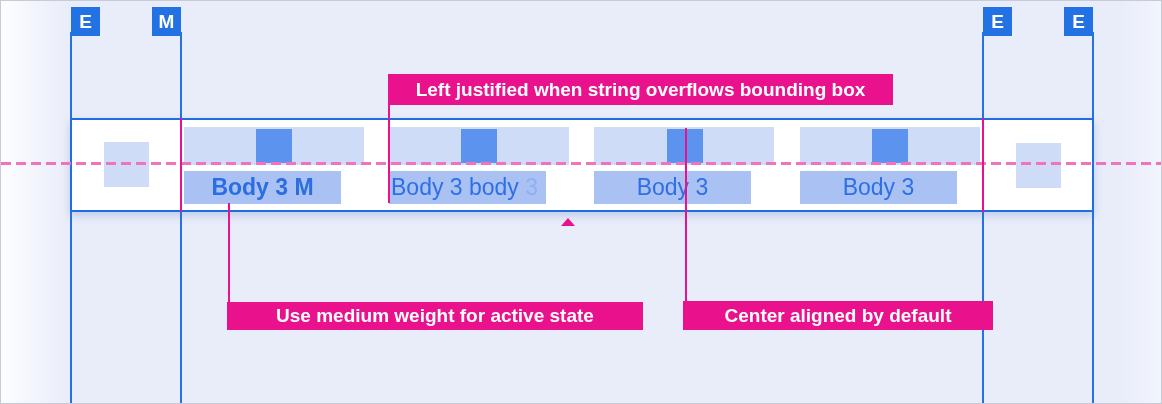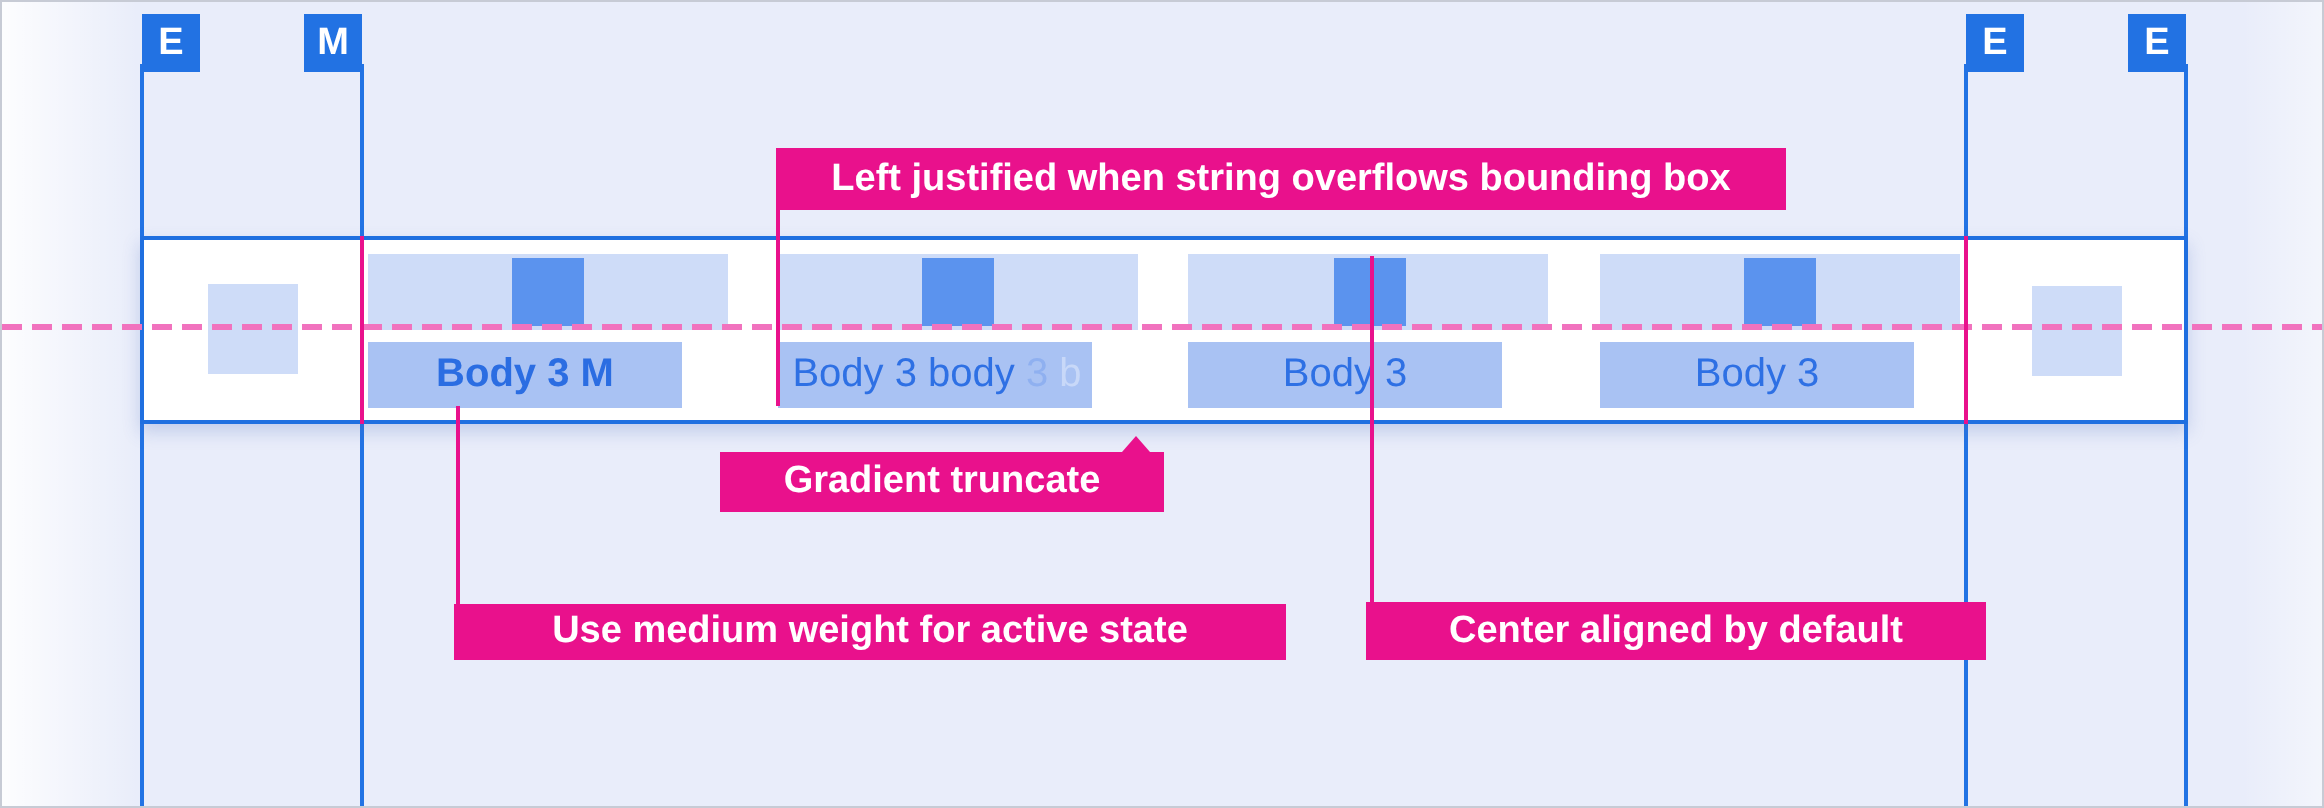--- a/index.html
+++ b/index.html
@@ -25,21 +25,21 @@
   .tabbar{
     position:absolute;left:69px;top:117px;width:1024px;height:94px;
     background:#fff;border:2px solid #1f6fe0;box-sizing:border-box;z-index:2;
     box-shadow:0 4px 8px rgba(80,110,190,0.25);
   }
   .ph-square{position:absolute;width:45px;height:45px;background:#cedcf8;z-index:3;}
   .tab-top{position:absolute;top:126px;height:38px;width:180px;background:#cedcf8;z-index:3;}
   .tab-icon{position:absolute;top:128px;width:36px;height:34px;background:#5b93ee;z-index:4;}
   .tab-label{
     position:absolute;top:170px;height:33px;width:157px;background:#a9c2f3;z-index:3;
-    font-size:20px;color:#2e70e4;line-height:33px;text-align:center;white-space:nowrap;
+    font-size:23px;color:#2e70e4;line-height:33px;text-align:center;white-space:nowrap;
   }
   .tab-label.active{font-weight:700;color:#2b6de2;}
   .tab-label.left{text-align:center;padding-left:2px;box-sizing:border-box;overflow:hidden;}
   .fade1{color:#8fb0f0;} .fade2{color:#c8d8f8;}
   .dashline{
     position:absolute;left:0;top:161px;width:1162px;height:3px;z-index:5;
     background:repeating-linear-gradient(90deg,#f172be 0 10px,transparent 10px 15px);
   }
   .note{
     position:absolute;background:#e9118c;color:#fff;font-weight:700;font-size:19px;
@@ -94,21 +94,20 @@
   <div class="dashline"></div>
 
   <div class="vline-pink" style="left:179px;top:117px;height:94px;"></div>
   <div class="vline-pink" style="left:981px;top:117px;height:94px;"></div>
 
   <div class="vline-pink" style="left:387px;top:103px;height:99px;"></div>
   <div class="vline-pink" style="left:227px;top:202px;height:99px;"></div>
   <div class="vline-pink" style="left:684px;top:127px;height:173px;"></div>
 
   <div class="note" style="left:387px;top:73px;width:505px;height:31px;">Left justified when string overflows bounding box</div>
-  <div class="note" style="left:359px;top:225px;width:222px;height:30px;">Gradient truncate</div>
   <div class="note-pointer" style="left:560px;top:217px;"></div>
   <div class="note" style="left:682px;top:300px;width:310px;height:29px;">Center aligned by default</div>
   <div class="note" style="left:226px;top:301px;width:416px;height:28px;">Use medium weight for active state</div>
 
   <div class="marker" style="left:70px;">E</div>
   <div class="marker" style="left:151px;">M</div>
   <div class="marker" style="left:982px;">E</div>
   <div class="marker" style="left:1063px;">E</div>
 
 </div>

